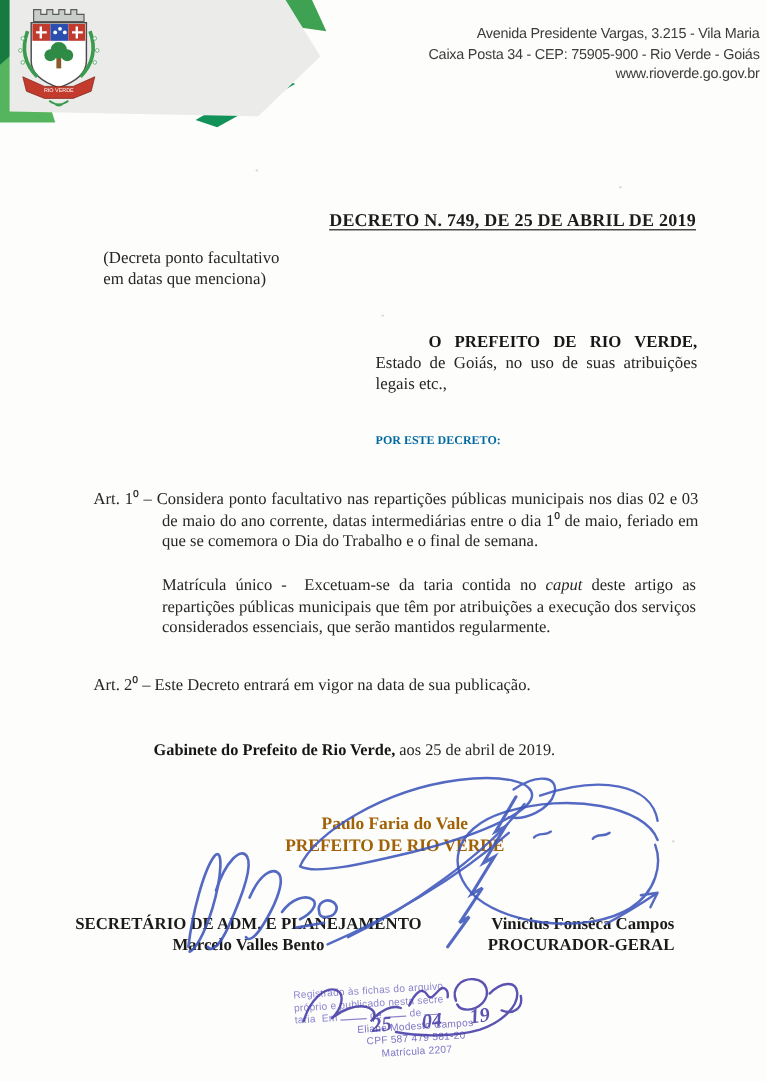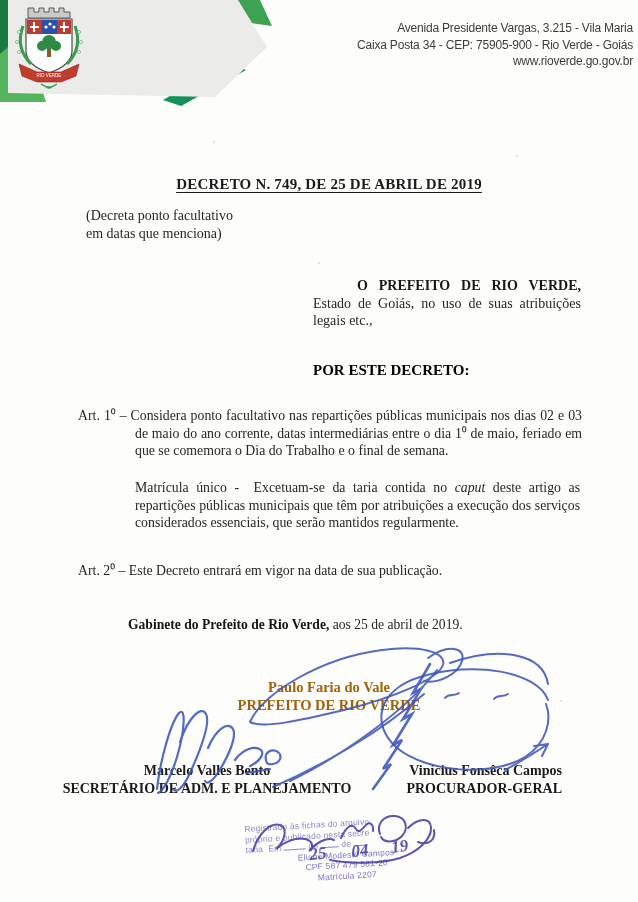--- a/index.html
+++ b/index.html
@@ -17,29 +17,29 @@
   .brand-slogan{font-family:"Liberation Sans",sans-serif;font-size:9px;font-style:italic;
                 font-weight:700;color:#c8402f;text-align:right;margin-top:1px;}
   .brand-term{font-family:"Liberation Sans",sans-serif;font-size:5px;font-weight:700;
               color:#c8402f;text-align:right;margin-top:1px;letter-spacing:.3px;}
   .contact{position:absolute;right:5px;top:20px;text-align:right;
            font-family:"Liberation Sans",sans-serif;font-size:12px;line-height:16.5px;
            color:#3c3c3c;letter-spacing:-0.2px;}
 
   
   .doc p{margin:0;}
-  .title{position:absolute;left:78px;top:176px;width:502px;text-align:center;
+  .title{position:absolute;left:78px;top:176px;width:502px;text-align:right;
          font-size:15px;font-weight:700;letter-spacing:.2px;color:#1c1c1c;}
   .title span{text-decoration:underline;text-underline-offset:3px;}
   .subtitle{position:absolute;left:86px;top:207px;width:502px;
             font-size:14px;line-height:18px;}
   .preamble{position:absolute;left:313px;top:277px;width:268px;text-align:justify;
             text-indent:44px;font-size:14px;line-height:17.6px;}
   .preamble b{color:#171717;}
-  .section-h{position:absolute;left:313px;top:362px;font-size:15px;font-weight:700;color:#000000;}
+  .section-h{position:absolute;left:313px;top:362px;font-size:10px;font-weight:700;color:#0369a1;}
   .art{position:absolute;left:78px;width:504px;text-align:justify;
        font-size:13.8px;line-height:17.6px;padding-left:57px;text-indent:-57px;}
   .art1{top:407px;}
   .art2{top:562px;}
   .parunico{position:absolute;left:135px;top:479px;width:445px;text-align:justify;
             font-size:13.8px;line-height:17.6px;}
   .gap{padding-right:7px;}
   .gabinete{position:absolute;left:128px;top:617px;font-size:13.6px;}
   .gabinete b{color:#161616;}
 
@@ -151,22 +151,22 @@
       <b>Gabinete do Prefeito de Rio Verde,</b>
       <span>aos 25 de abril de 2019.</span>
     </p>
 
     <div class="sig-center">
       <div>Paulo Faria do Vale</div>
       <div>PREFEITO DE RIO VERDE</div>
     </div>
 
     <div class="sig-left">
+      <div>SECRETÁRIO DE ADM. E PLANEJAMENTO</div>
       <div>Marcelo Valles Bento</div>
-      <div>SECRETÁRIO DE ADM. E PLANEJAMENTO</div>
     </div>
 
     <div class="sig-right">
       <div>Vinícius Fonsêca Campos</div>
       <div>PROCURADOR-GERAL</div>
     </div>
 
     <div class="stamp">
       <div>Registrado às fichas do arquivo</div>
       <div>próprio e publicado nesta secre</div>

